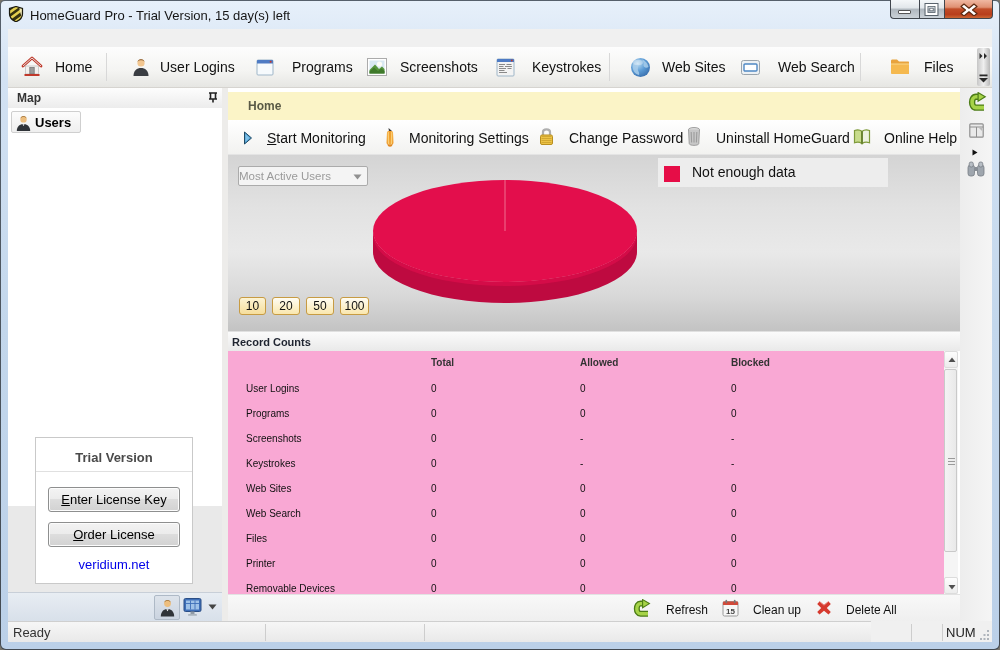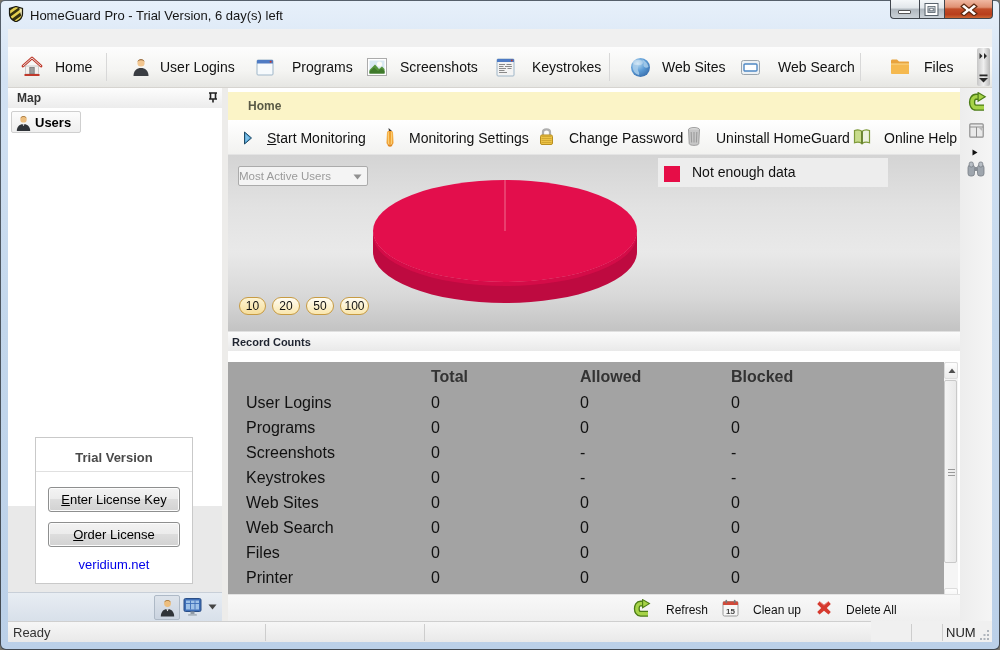--- a/index.html
+++ b/index.html
@@ -78,29 +78,29 @@
 .aitem { position:absolute; top:10px; white-space:nowrap; }
 
 
 #chartZone { position:absolute; left:0; top:67px; width:732px; height:176px;
   background:linear-gradient(180deg,#D4D4D4 0%,#E2E2E2 30%,#E9E9E9 55%,#D8D8D8 80%,#C3C3C3 100%); }
 #combo { position:absolute; left:10px; top:11px; width:130px; height:20px;
   background:#F4F4F4; border:1px solid #ABABAB; border-radius:2px;
   font-size:11.5px; color:#9B9B9B; line-height:18px; padding-left:0; }
 #legendStrip { position:absolute; left:430px; top:3px; width:230px; height:29px; background:#EDEDED; }
 #legendSq { position:absolute; left:6px; top:8px; width:16px; height:16px; background:#E60D47; }
-.numBtn { position:absolute; top:142px; height:18px; border:1px solid #C79B43; border-radius:9px;
+.numBtn { position:absolute; top:142px; height:18px; border:1px solid #C79B43; border-radius:3px;
   background:linear-gradient(#FEFCF3,#FAE7AE); font-size:12px; color:#111; text-align:center; line-height:16px; }
 
 
 #rcBar { position:absolute; left:0; top:243px; width:732px; height:20px;
   background:linear-gradient(#FBFBFB,#E9E9E9); border-top:1px solid #E0E0E0;
   font-size:11px; font-weight:bold; color:#1F2430; }
-#tableArea { position:absolute; left:0; top:263px; width:730px; height:243px; background:#a3a3a3;
-  font-size:16px; color:#111; overflow:hidden;margin-top:11px; }
+#tableArea { position:absolute; left:0; top:263px; width:730px; height:243px; background:#f9a8d4;
+  font-size:10px; color:#111; overflow:hidden; }
 .trow { position:absolute; left:0; width:700px; height:25px; }
 .c0 { position:absolute; left:18px; }
 .c1 { position:absolute; left:203px; }
 .c2 { position:absolute; left:352px; }
 .c3 { position:absolute; left:503px; }
 
 #vscroll { position:absolute; left:716px; top:0px; width:14px; height:243px; background:#F5F5F5; }
 
 
 #contentBottom { position:absolute; left:0; top:506px; width:732px; height:27px;
@@ -129,21 +129,21 @@
           <path d="M8 0.5 L14.5 2.5 V8 C14.5 12 11 14.5 8 15.8 C5 14.5 1.5 12 1.5 8 V2.5 Z"></path>
         </clipPath>
       </defs>
     <g clip-path="url(#shc)">
       <rect x="0" y="0" width="16" height="16" fill="#35310F"></rect>
       <path d="M-2 9 L12 -1 M0 14 L15 3 M4 18 L18 8" stroke="#E3CE4E" stroke-width="2.6" fill="none"></path>
       <path d="M11 0 L16 0 L16 14 C13 11 12 6 11 0 Z" fill="#F3ECBE" opacity="0.9"></path>
     </g>
     <path d="M8 0.5 L14.5 2.5 V8 C14.5 12 11 14.5 8 15.8 C5 14.5 1.5 12 1.5 8 V2.5 Z" fill="none" stroke="#1A1A10" stroke-width="1.2"></path>
   </svg>
-  <span id="titleText">HomeGuard Pro - Trial Version, 6 day(s) left</span>
+  <span id="titleText">HomeGuard Pro - Trial Version, 15 day(s) left</span>
 </div>
 
 <div id="winbtns">
   <div class="wbtn" id="btnMin"></div>
   <div class="wbtn" id="btnMax"></div>
   <div class="wbtn" id="btnClose"></div>
   <div class="abs" style="left:8px;top:10px;width:13px;height:4px;background:#fff;border:1px solid #555;border-radius:1px"></div>
   <svg class="abs" style="left:34px;top:3px" width="15" height="13" viewBox="0 0 15 13">
     <rect x="2.5" y="2" width="10" height="9" fill="none" stroke="#fff" stroke-width="2.2"></rect>
     <rect x="1" y="0.5" width="13" height="12" fill="none" stroke="#5A646D" stroke-width="1"></rect>

